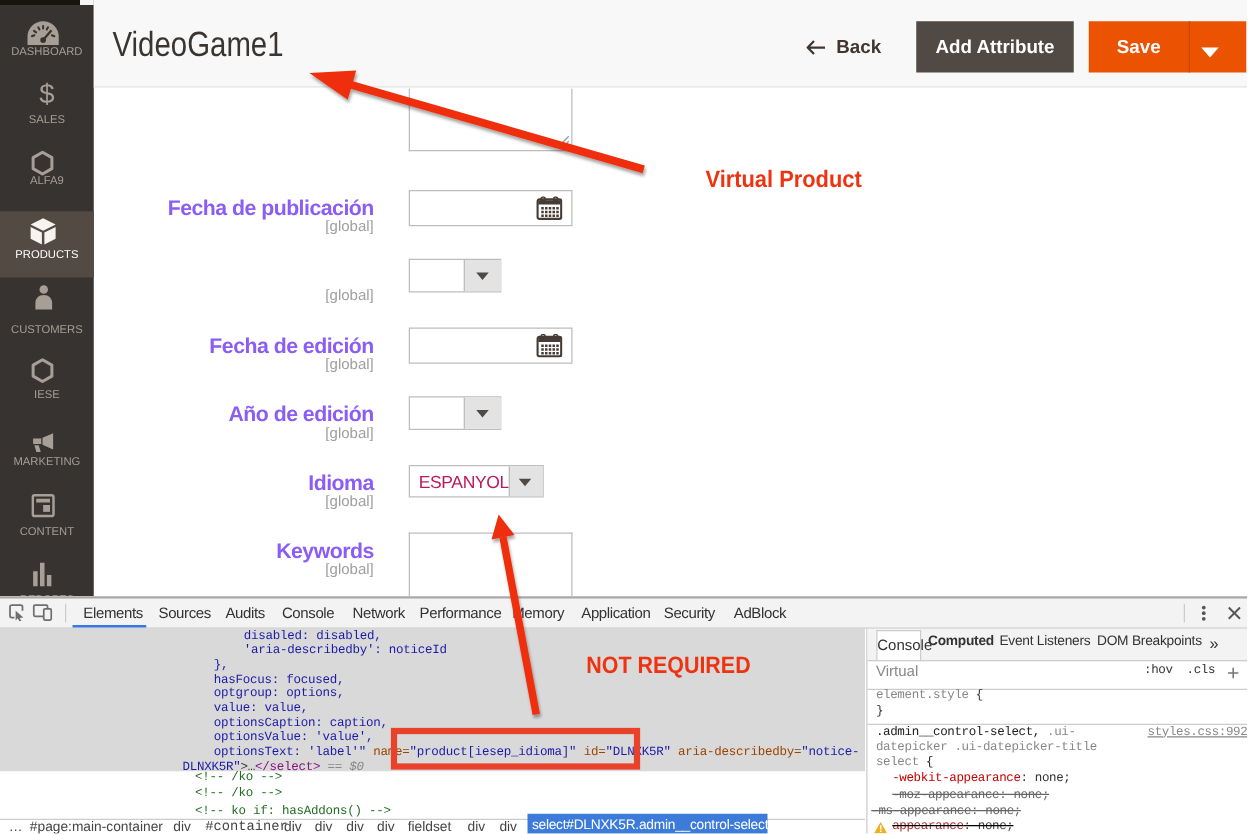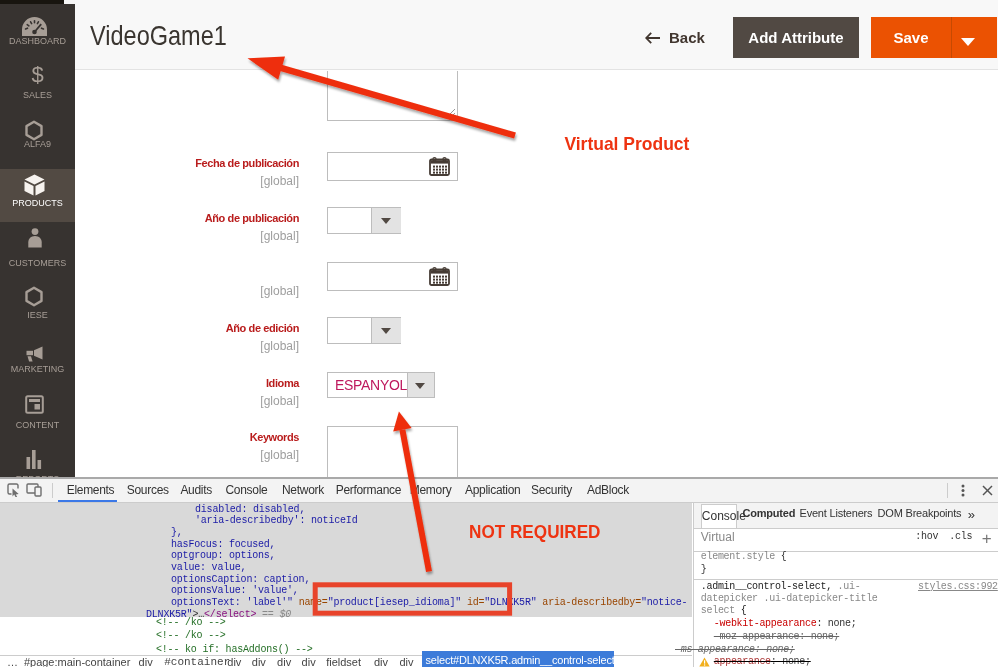--- a/index.html
+++ b/index.html
@@ -6,21 +6,21 @@
         font-family:"Liberation Sans",sans-serif;}
   .a{position:absolute;}
   
   #sb{left:0;top:0;width:75px;height:477px;background:#373330;}
   .sbitem{left:0;width:75px;text-align:center;color:#a79e96;}
   .sblbl{left:0;width:75px;text-align:center;font-size:9px;letter-spacing:0;color:#a79e96;}
   
   #hdr{left:75px;top:0;width:923px;height:70px;background:#f8f8f8;border-bottom:1px solid #e3e3e3;box-sizing:border-box;}
   .btn{box-sizing:border-box;text-align:center;font-weight:bold;color:#fff;font-size:15px;}
   
-  .flbl{width:200px;text-align:right;font-weight:bold;font-size:11px;letter-spacing:-0.4px;color:#b91c1c;}
+  .flbl{width:200px;text-align:right;font-weight:bold;font-size:17px;letter-spacing:-0.4px;color:#8b5cf6;}
   .fglob{width:200px;text-align:right;font-size:12px;color:#9e9e9e;}
   .inp{box-sizing:border-box;background:#fff;border:1px solid #bdbdbd;}
   .selbtn{box-sizing:border-box;background:#e3e3e3;border-left:1px solid #bdbdbd;}
   .tri{width:0;height:0;border-left:5px solid transparent;border-right:5px solid transparent;border-top:6px solid #514943;}
   
   #dt{left:0;top:477px;width:998px;height:190px;background:#fff;border-top:2px solid #a9a9a9;box-sizing:border-box;}
   #dtbar{left:0;top:479px;width:998px;height:23px;background:#f3f3f3;border-bottom:1px solid #ccc;box-sizing:content-box;}
   .dtab{font-size:12px;letter-spacing:-0.3px;color:#333;top:483px;}
   .mono{font-family:"Liberation Mono",monospace;font-size:10px;letter-spacing:-0.2px;white-space:pre;}
   .code{color:#1a1aa6;}
@@ -144,26 +144,26 @@
         <rect x="13" y="11.6" width="2" height="2"></rect>
         <rect x="16" y="11.6" width="2" height="2"></rect>
   <rect x="4" y="14.6" width="2" height="2"></rect>
         <rect x="7" y="14.6" width="2" height="2"></rect>
         <rect x="10" y="14.6" width="2" height="2"></rect>
         <rect x="13" y="14.6" width="2" height="2"></rect>
         <rect x="16" y="14.6" width="2" height="2"></rect>
  </g>
 </svg>
 
-<div class="a flbl" style="left:99px;top:212px;">Año de publicación</div>
 <div class="a fglob" style="left:99px;top:228.5px;">[global]</div>
 <div class="a inp" style="left:326.7px;top:207px;width:74.5px;height:27px;"></div>
 <div class="a selbtn" style="left:371px;top:208px;width:29.5px;height:25px;"></div>
 <div class="a tri" style="left:381px;top:218px;"></div>
 
+<div class="a flbl" style="left:99px;top:267px;">Fecha de edición</div>
 <div class="a fglob" style="left:99px;top:283.5px;">[global]</div>
 <div class="a inp" style="left:326.7px;top:262px;width:131px;height:28.5px;"></div>
 <svg class="a" style="left:429px;top:267px" width="21" height="19" viewBox="0 0 21 19">
  <rect x="1" y="2.5" width="19" height="15.5" rx="1.5" fill="none" stroke="#463c35" stroke-width="1.8"></rect>
  <rect x="1.6" y="3.2" width="17.8" height="3.4" fill="#463c35"></rect>
  <circle cx="5.5" cy="2.2" r="1.6" fill="none" stroke="#463c35" stroke-width="1.2"></circle>
  <circle cx="15.5" cy="2.2" r="1.6" fill="none" stroke="#463c35" stroke-width="1.2"></circle>
  <g fill="#463c35">
   <rect x="4" y="8.6" width="2" height="2"></rect>
         <rect x="7" y="8.6" width="2" height="2"></rect>
@@ -279,21 +279,21 @@
 <div class="a" style="left:981.7px;top:529px;font-size:17px;color:#777;font-weight:200;">+</div>
 <div class="a smono gray" style="left:700.8px;top:550.5px;">element.style <span style="color:#333">{</span></div>
 <div class="a smono gray" style="left:700.8px;top:563.5px;"><span style="color:#333">}</span></div>
 <div class="a" style="left:694px;top:578.8px;width:304px;height:1px;background:#ccc;"></div>
 <div class="a smono" style="left:700.8px;top:580.5px;"><span style="color:#222">.admin__control-select,</span><span class="gray"> .ui-</span></div>
 <div class="a smono gray" style="left:700.8px;top:592.8px;">datepicker .ui-datepicker-title</div>
 <div class="a smono" style="left:700.8px;top:605px;"><span class="gray">select</span> <span style="color:#222">{</span></div>
 <div class="a smono gray" style="left:918px;top:580.5px;text-decoration:underline;">styles.css:992</div>
 <div class="a smono" style="left:713.8px;top:618.2px;"><span class="prop">-webkit-appearance</span><span style="color:#333">: none;</span></div>
 <div class="a smono strike" style="left:713.8px;top:630.9px;color:#666;">-moz-appearance: none;</div>
-<div class="a smono strike" style="left:675px;top:643.6px;color:#666;font-style:italic;">-ms-appearance: none;</div>
+<div class="a smono strike" style="left:697px;top:643.6px;color:#666;">-ms-appearance: none;</div>
 <div class="a smono strike" style="left:713.8px;top:656.3px;"><span style="color:#a33">appearance</span><span style="color:#444">: none;</span></div>
 <svg class="a" style="left:699px;top:657px" width="11" height="10" viewBox="0 0 11 10">
  <path d="M5.5 0.5 L10.7 9.5 L0.3 9.5 Z" fill="#f2b01e"></path>
  <rect x="5" y="3.2" width="1.2" height="3.4" fill="#fff"></rect>
  <rect x="5" y="7.4" width="1.2" height="1.2" fill="#fff"></rect>
 </svg>
 <svg class="a" style="left:0;top:0;z-index:50;" width="998" height="667" viewBox="0 0 998 667">
  <defs>
   <filter id="sh" x="-20%" y="-20%" width="140%" height="140%">
    <feDropShadow dx="1" dy="2.5" stdDeviation="1.2" flood-color="#000" flood-opacity="0.35"></feDropShadow>

